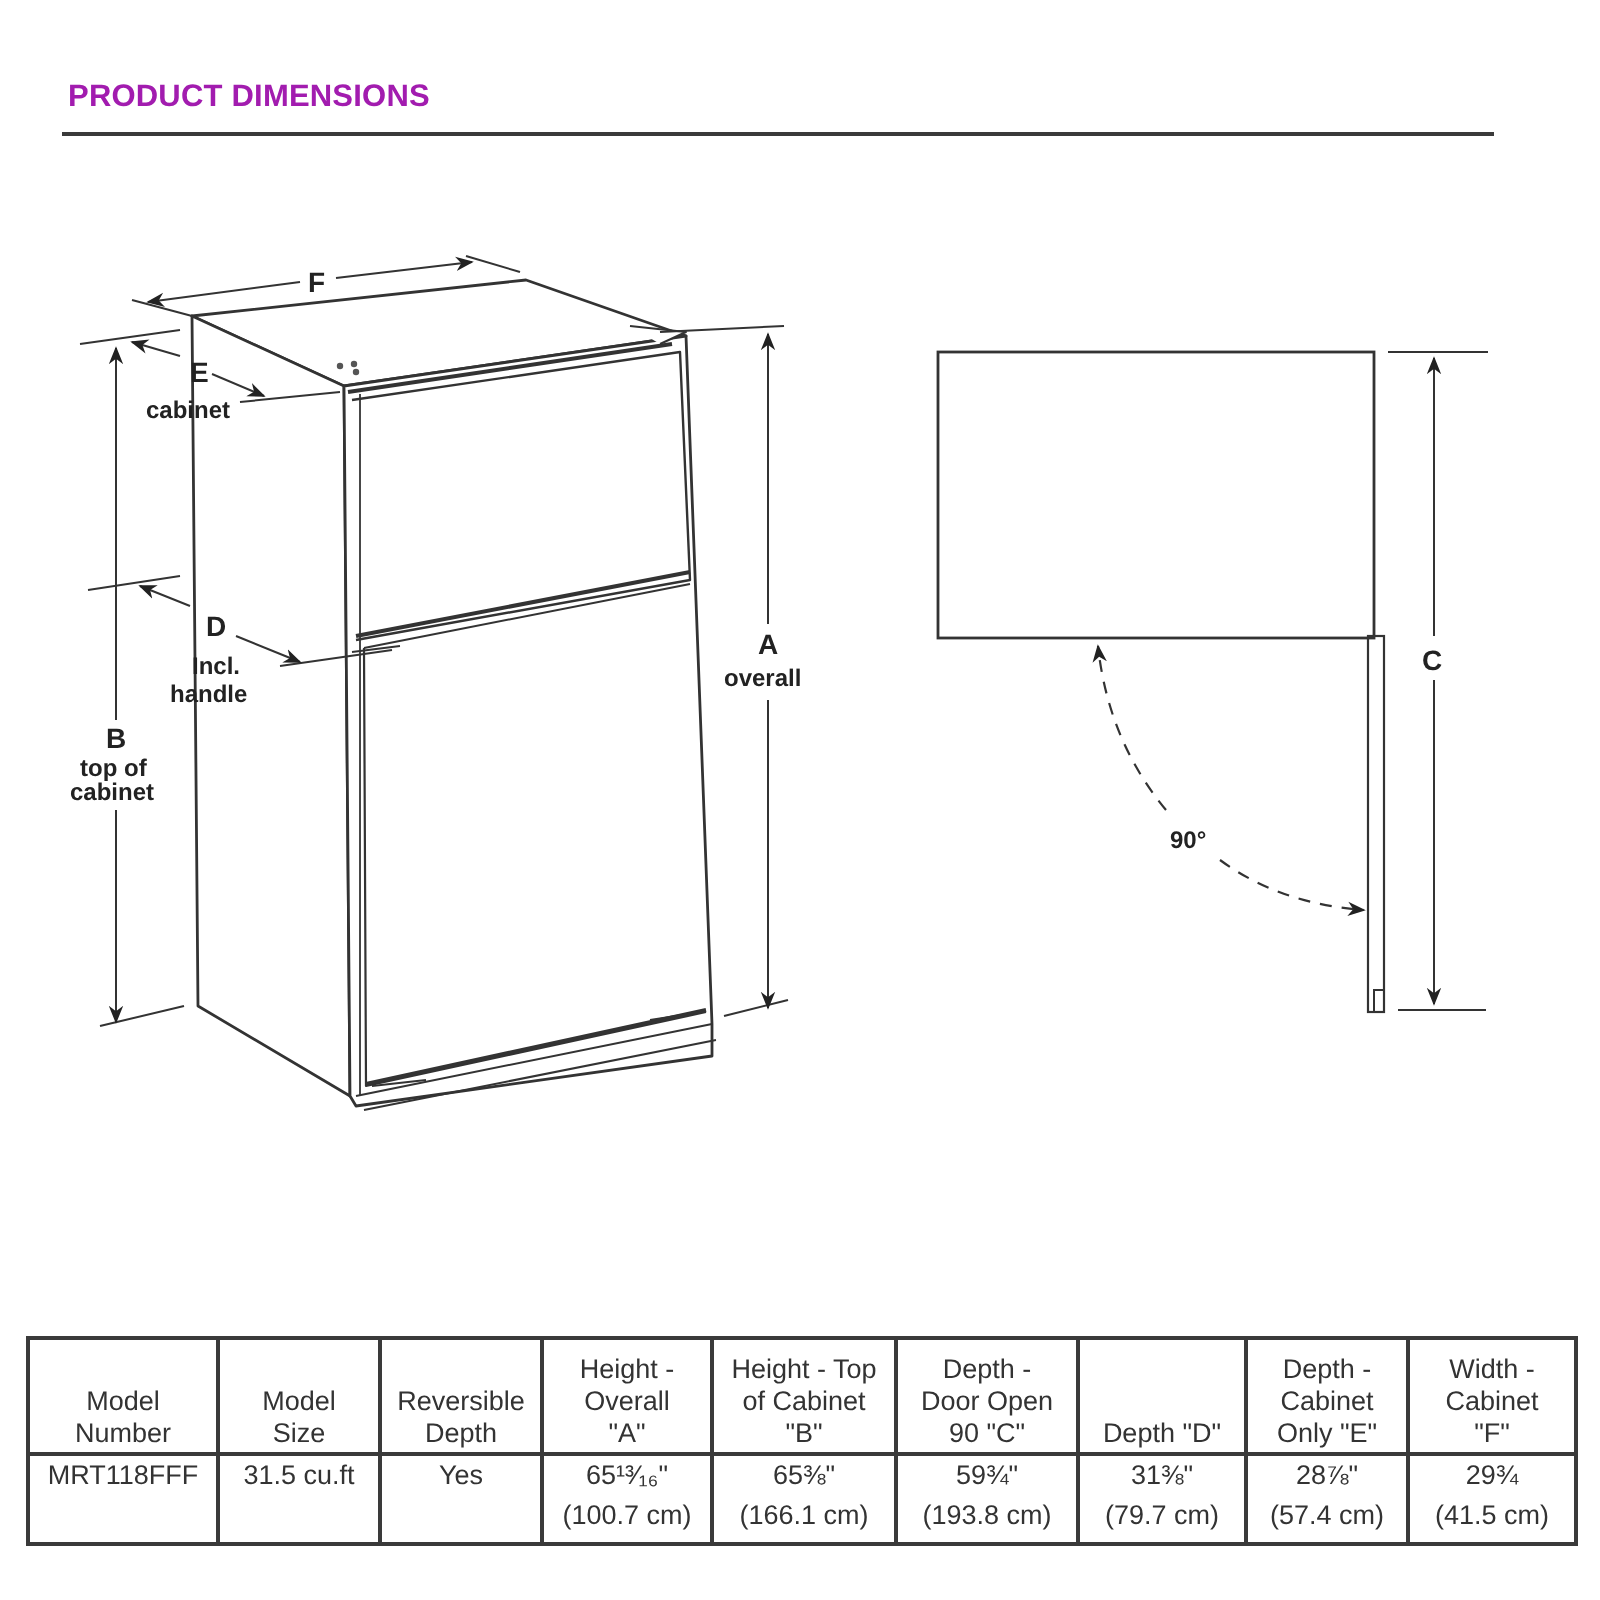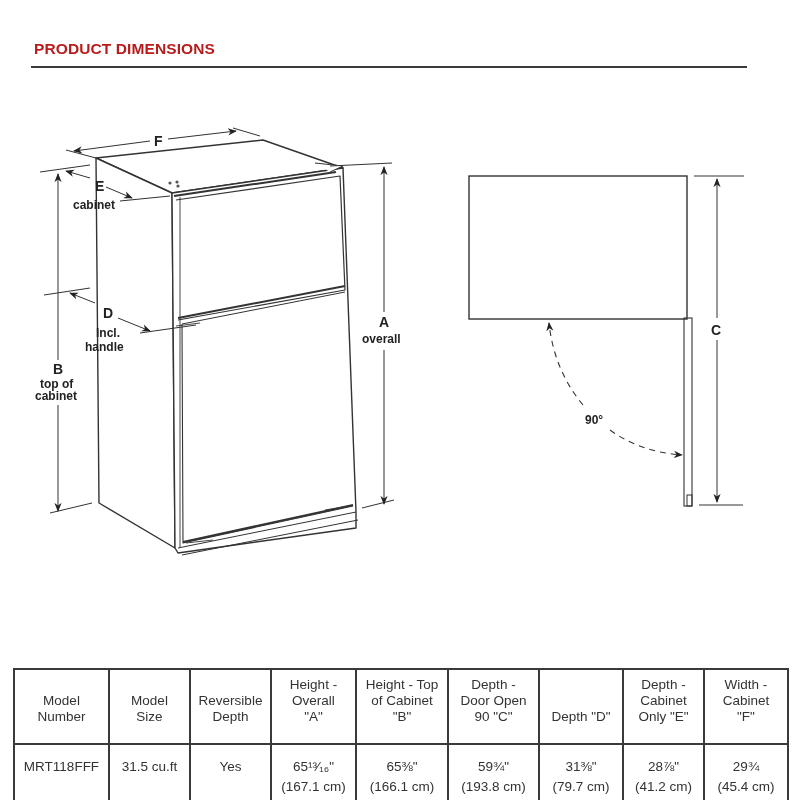--- a/index.html
+++ b/index.html
@@ -1,24 +1,24 @@
 <!DOCTYPE html>
 <html><head>
 <meta charset="utf-8">
 <style>
   html, body { margin:0; padding:0; background:#ffffff; }
   body { width:800px; height:800px; position:relative; overflow:hidden; font-family:"Liberation Sans", sans-serif; color:#222; }
-  .title { position:absolute; left:34px; top:40px; font-weight:bold; font-size:15.5px; letter-spacing:0.1px; color:#b91c1c; }
+  .title { position:absolute; left:34px; top:40px; font-weight:bold; font-size:15.5px; letter-spacing:0.1px; color:#a21caf; }
   .title-rule { position:absolute; left:31px; top:66px; width:716px; height:0; border-top:2px solid #3a3a3a; }
   svg.diagram { position:absolute; left:0; top:0; width:800px; height:640px; }
   .lbl { font-family:"Liberation Sans", sans-serif; font-weight:bold; fill:#222; }
   table.dims { position:absolute; left:13px; top:668px; width:774px; border-collapse:collapse; table-layout:fixed; font-family:"Liberation Sans", sans-serif; font-size:13.5px; color:#333; }
   table.dims td, table.dims th { border:2px solid #3a3a3a; text-align:center; padding:0 2px; font-weight:normal; line-height:16px; }
-  table.dims th { height:55px; vertical-align:bottom; padding-bottom:18px; }
-  table.dims td { height:41px; vertical-align:top; padding-top:14px; }
+  table.dims th { height:55px; vertical-align:bottom; padding-bottom:1px; }
+  table.dims td { height:41px; vertical-align:top; padding-top:2px; }
   .line2 { display:block; margin-top:4px; }
   .hl { white-space:pre-line; }
 </style>
 </head>
 <body>
 
 <div class="title">PRODUCT DIMENSIONS</div>
 <div class="title-rule"></div>
 
 <svg class="diagram" viewBox="0 0 800 640" xmlns="http://www.w3.org/2000/svg">
@@ -162,37 +162,37 @@
 "F"</th>
     </tr>
   </thead>
   <tbody>
     <tr>
       <td>MRT118FFF</td>
       <td>31.5 cu.ft</td>
       <td>Yes</td>
       <td>
         <span>65¹³⁄₁₆"</span>
-        <span class="line2">(167.1 cm)</span>
+        <span class="line2">(100.7 cm)</span>
       </td>
       <td>
         <span>65⅜"</span>
         <span class="line2">(166.1 cm)</span>
       </td>
       <td>
         <span>59¾"</span>
         <span class="line2">(193.8 cm)</span>
       </td>
       <td>
         <span>31⅜"</span>
         <span class="line2">(79.7 cm)</span>
       </td>
       <td>
         <span>28⅞"</span>
-        <span class="line2">(41.2 cm)</span>
+        <span class="line2">(57.4 cm)</span>
       </td>
       <td>
         <span>29¾</span>
-        <span class="line2">(45.4 cm)</span>
+        <span class="line2">(41.5 cm)</span>
       </td>
     </tr>
   </tbody>
 </table>
 
 </body></html>

